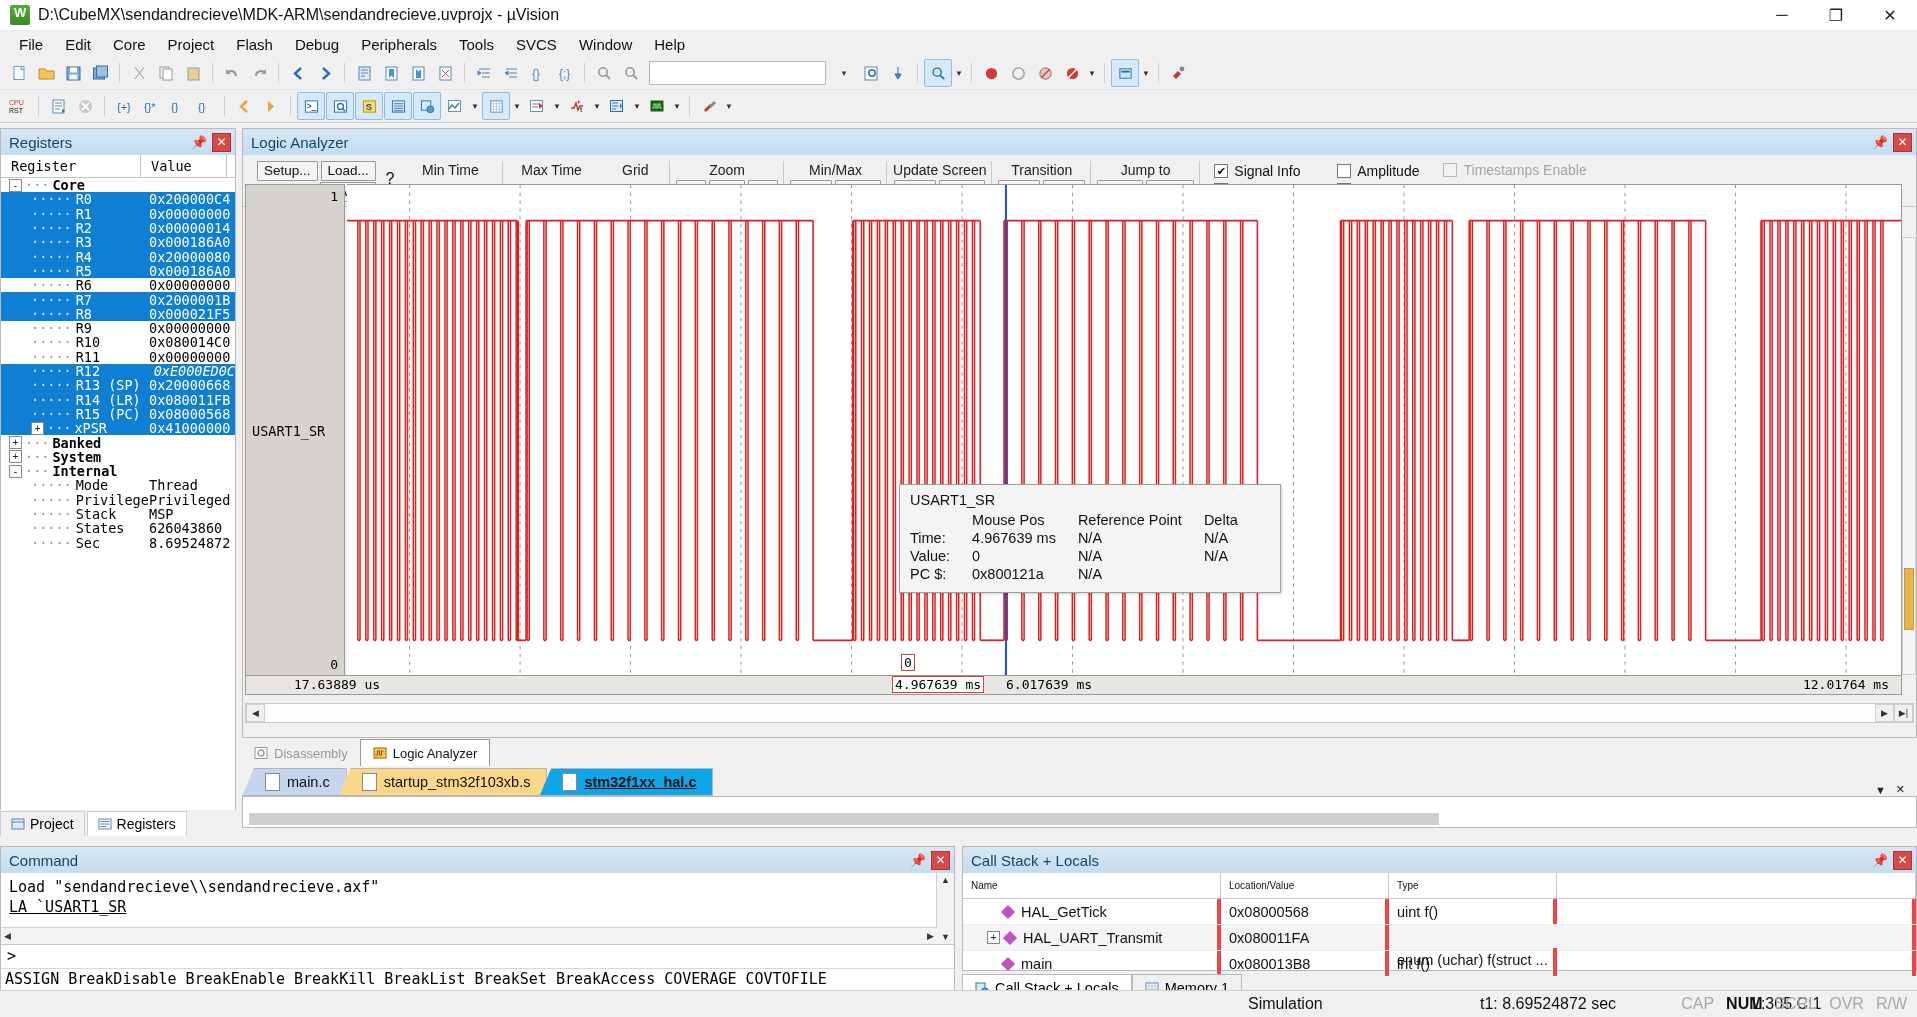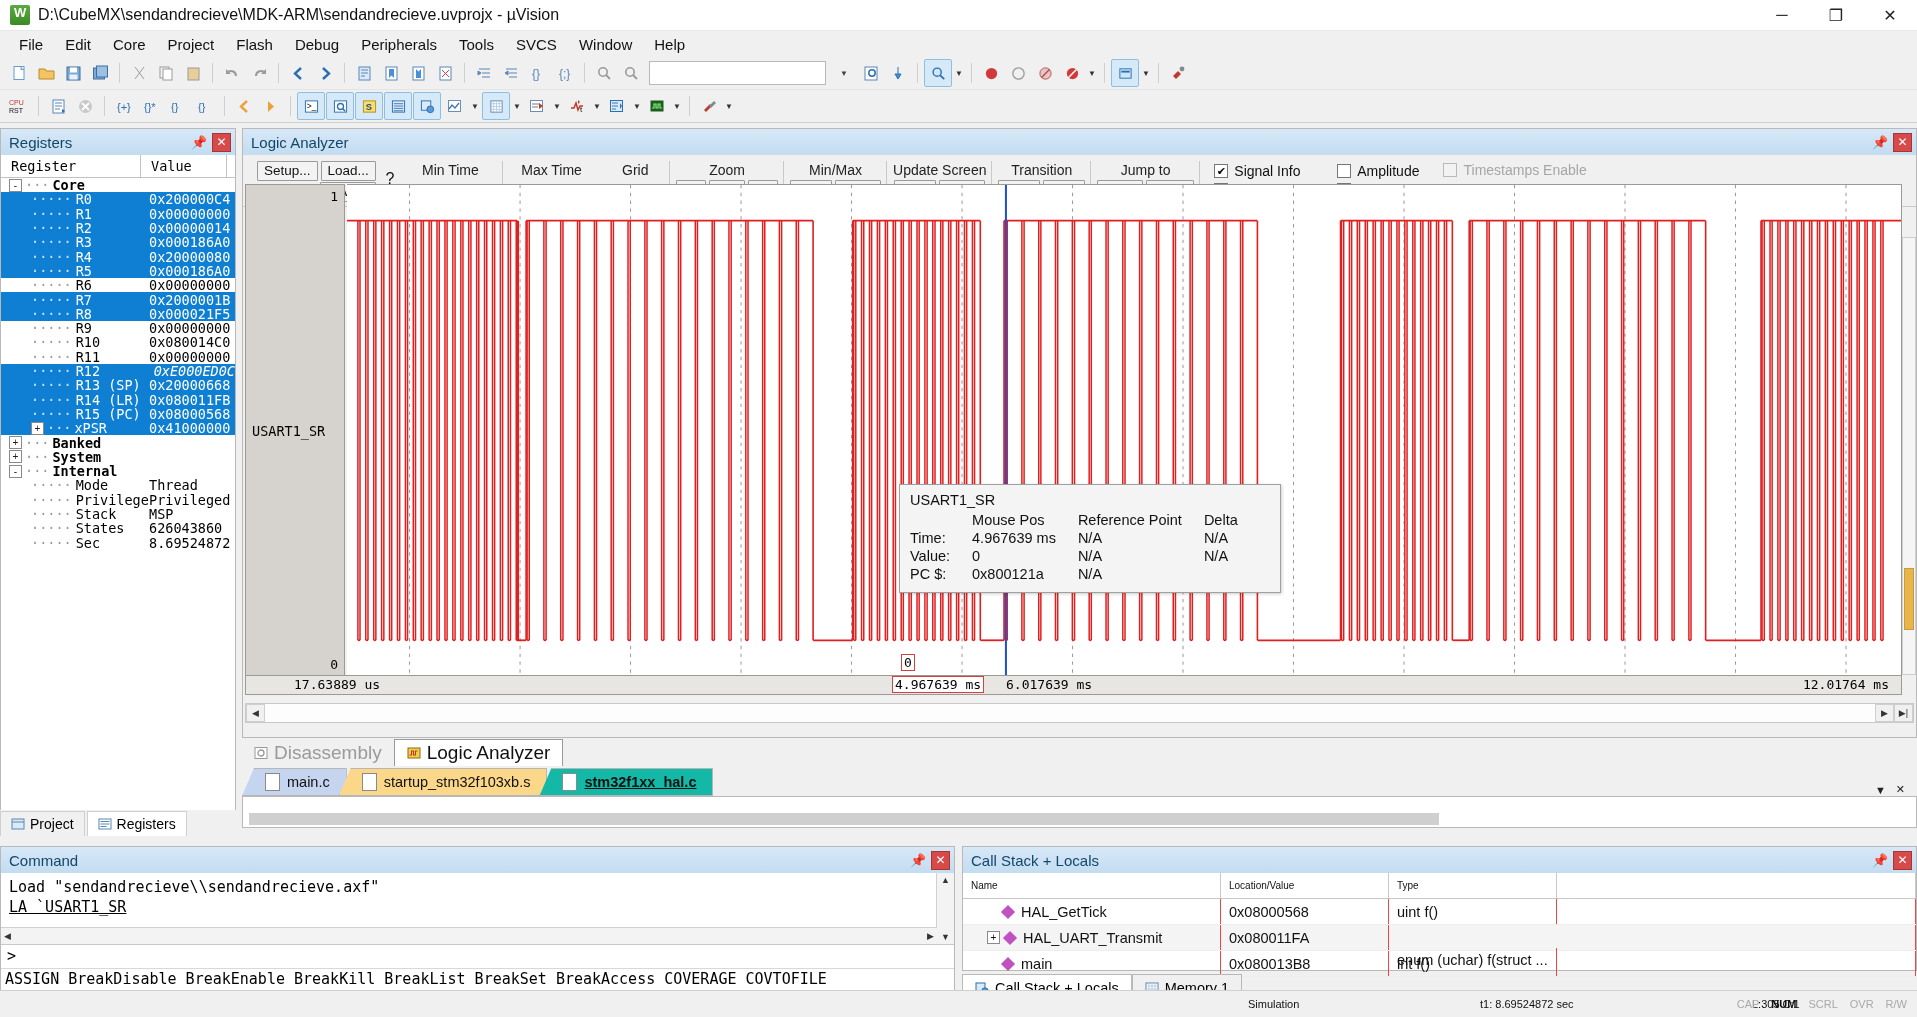--- a/index.html
+++ b/index.html
@@ -87,21 +87,21 @@
   .sbtrack{flex:1;height:18px;background:#fdfdfd;}
   .vscroll{position:absolute;right:0px;top:55px;width:14px;bottom:62px;background:#f5f5f5;border:1px solid #cfcfcf;box-sizing:border-box;}
   .vthumb{position:absolute;left:1px;right:1px;top:330px;height:60px;background:#e9b54a;border:1px solid #c79b3f;}
 
   .tooltip{position:absolute;background:#f4f4f4;border:1px solid #a0a0a0;padding:7px 10px 8px 10px;font-size:14.5px;color:#111;box-shadow:1px 1px 3px rgba(0,0,0,.2);}
   .tooltip .tt-title{margin-bottom:4px;}
   .tt-tbl{border-collapse:collapse;}
   .tt-tbl td{padding:0 22px 2px 0;font-size:14.5px;color:#111;white-space:nowrap;}
 
   .latabs{position:absolute;left:242px;top:738px;width:1675px;height:28px;display:flex;align-items:flex-end;gap:0px;}
-  .latab{height:26px;display:flex;align-items:center;gap:6px;padding:0 12px;font-size:19px;color:#9a9a9a;background:#f0f0f0;}
+  .latab{height:26px;display:flex;align-items:center;gap:6px;padding:0 12px;font-size:13px;color:#9a9a9a;background:#f0f0f0;}
   .latab.act{background:#fff;color:#111;border:1px solid #9a9a9a;border-bottom:none;}
 
   .filetabs{position:absolute;left:242px;top:768px;width:1675px;height:28px;display:flex;align-items:flex-end;}
   .ftab{height:26px;display:flex;align-items:center;gap:7px;padding:0 16px 0 22px;font-size:14.5px;color:#111;
         border:1px solid #b6b6b6;margin-right:-8px;
         clip-path:polygon(12px 0,100% 0,100% 100%,0 100%);}
   .ftab .pg{width:13px;height:16px;background:#fff;border:1px solid #8a8a8a;position:relative;}
   .fcaret{margin-left:auto;display:flex;align-items:center;gap:10px;padding-right:12px;font-size:11px;color:#222;}
 
   .editstrip{position:absolute;left:242px;top:796px;width:1675px;height:32px;background:#fff;border:1px solid #b9b9b9;box-sizing:border-box;overflow:hidden;}
@@ -114,30 +114,30 @@
   .cmdhs{position:absolute;left:0;right:17px;bottom:46px;height:17px;background:#f3f3f3;border-top:1px solid #d0d0d0;display:flex;align-items:center;justify-content:space-between;padding:0 3px;box-sizing:border-box;font-size:9px;color:#333;}
   .cmdinput{position:absolute;left:0;right:0;bottom:22px;height:24px;border-top:1px solid #c8c8c8;font-family:"DejaVu Sans Mono",monospace;font-size:15px;padding:2px 6px;box-sizing:border-box;color:#000;}
   .cmdhint{position:absolute;left:0;right:0;bottom:0;height:22px;font-family:"DejaVu Sans Mono",monospace;font-size:15px;padding:1px 4px;box-sizing:border-box;color:#000;border-top:1px solid #d8d8d8;overflow:hidden;white-space:nowrap;}
 
   
   .cspane{position:absolute;left:962px;top:846px;width:955px;height:125px;background:#fff;border:1px solid #b9b9b9;box-sizing:border-box;}
   .cshdr{display:flex;height:25px;border-bottom:1px solid #c8c8c8;font-size:10px;color:#111;background:#fff;}
   .cshdr div{border-right:1px solid #c8c8c8;display:flex;align-items:center;padding-left:8px;box-sizing:border-box;}
   .c1{width:258px;} .c2{width:168px;} .c3{width:168px;} .c4{flex:1;border-right:none;}
   .csrow{display:flex;height:25px;font-size:14.5px;align-items:center;color:#111;border-bottom:1px solid #eee;}
-  .csrow>div{box-sizing:border-box;padding-left:8px;height:25px;display:flex;align-items:center;border-right:1px solid #ef4444;}
+  .csrow>div{box-sizing:border-box;padding-left:8px;height:25px;display:flex;align-items:center;border-right:4px solid #ef4444;}
   .csrow.alt{background:#f4f4f4;}
   .diamond{width:10px;height:10px;background:#c051c0;transform:rotate(45deg);display:inline-block;margin-right:8px;}
   .pbox{display:inline-flex;width:11px;height:11px;border:1px solid #8a8a8a;background:#fff;align-items:center;justify-content:center;font-size:10px;line-height:9px;margin-right:5px;}
 
   .bottabs{position:absolute;left:962px;top:975px;height:26px;display:flex;align-items:flex-end;}
   .btab{height:25px;display:flex;align-items:center;gap:6px;padding:0 12px;font-size:14.5px;background:#f0f0f0;border:1px solid #b9b9b9;}
   .btab.act{background:#fff;border-bottom:1px solid #fff;}
 
-  .statusbar{position:absolute;left:0;bottom:0;width:1917px;height:26px;background:#f0f0f0;border-top:1px solid #cfcfcf;display:flex;align-items:center;font-size:11px;color:#111;}
+  .statusbar{position:absolute;left:0;bottom:0;width:1917px;height:26px;background:#f0f0f0;border-top:1px solid #cfcfcf;display:flex;align-items:center;font-size:16px;color:#111;}
   .sb-sim{position:absolute;left:1248px;}
   .sb-t1{position:absolute;left:1480px;}
   .sb-lc{position:absolute;left:1752px;}
   .sb-flags{position:absolute;right:10px;display:flex;gap:12px;}
   .flg{color:#a8a8a8;} .flg.on{color:#111;font-weight:bold;}
 </style>
 </head>
 <body>
 
 <div class="app">
@@ -1306,21 +1306,21 @@
 
   <div class="filetabs">
     <div class="ftab" style="background:#c5d4ef;">
       <span class="pg"></span>
       <span>main.c</span>
     </div>
     <div class="ftab" style="background:#fbd889;">
       <span class="pg"></span>
       <span>startup_stm32f103xb.s</span>
     </div>
-    <div class="ftab" style="background:#14b8a6;">
+    <div class="ftab" style="background:#0ea5e9;">
       <span class="pg"></span>
       <span style="text-decoration:underline;font-weight:bold;">stm32f1xx_hal.c</span>
     </div>
     <div class="fcaret">
       <span>▼</span>
       <span>✕</span>
     </div>
   </div>
 
   <div class="editstrip">

